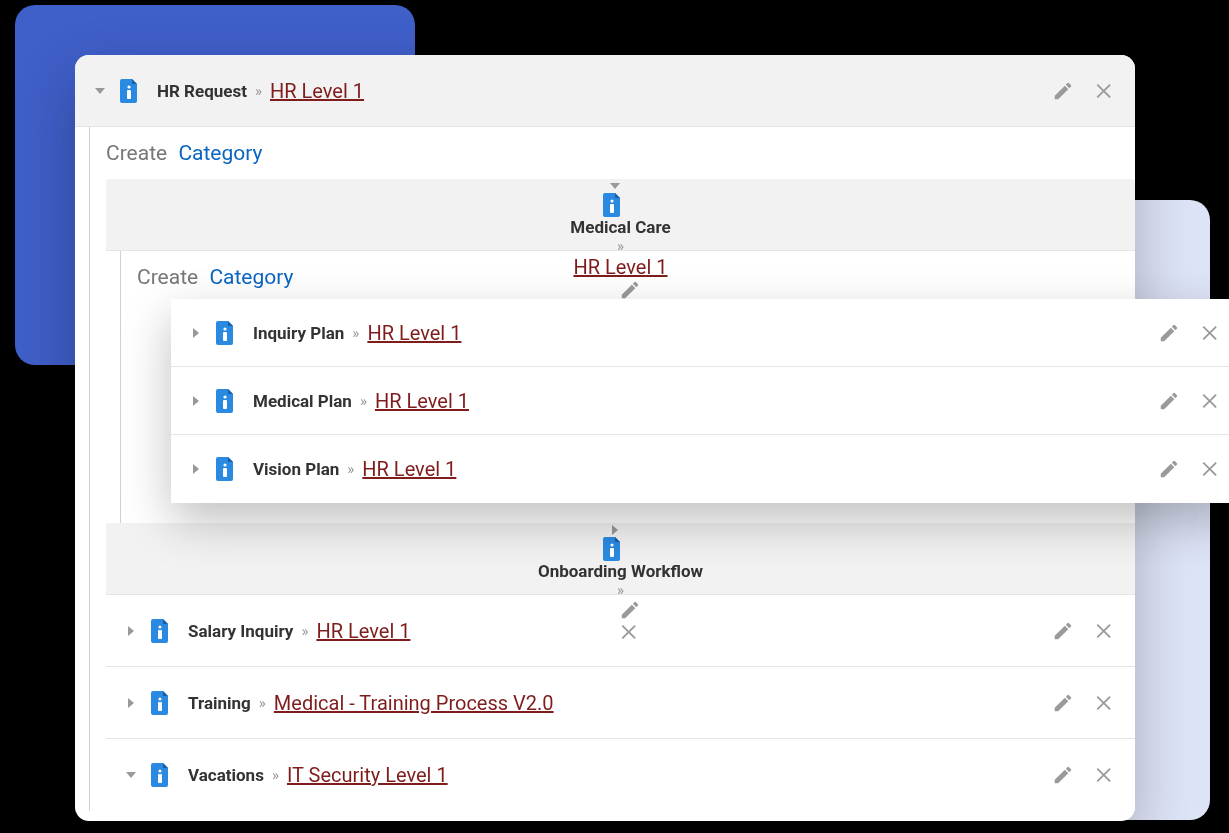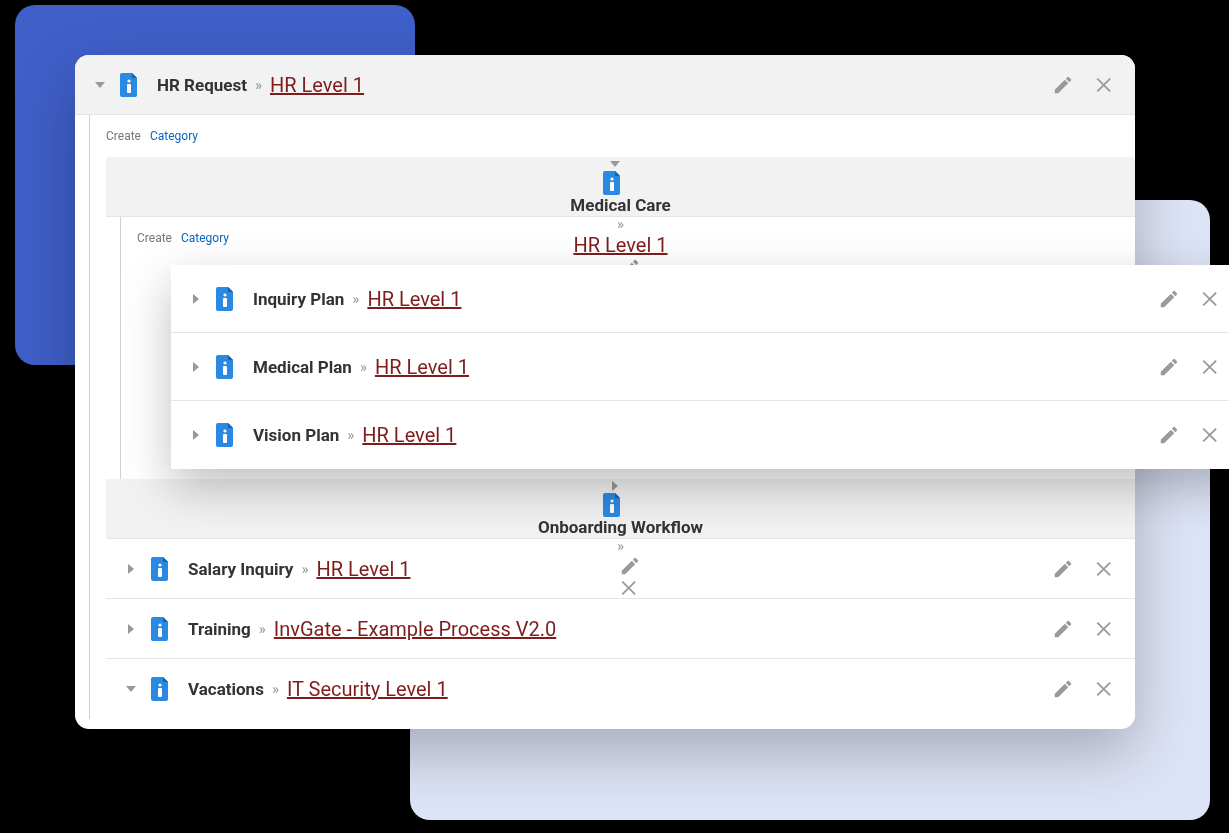--- a/index.html
+++ b/index.html
@@ -27,39 +27,39 @@
     left: 75px;
     width: 1060px;
     background: #fff;
     border-radius: 14px;
     box-shadow: 0 24px 60px rgba(0,0,0,0.25);
     padding-bottom: 10px;
   }
   .row {
     display: flex;
     align-items: center;
-    height: 60px;
+    height: 72px;
     border-bottom: 1px solid #e5e5e5;
     padding: 0 18px;
   }
   .row.header-row {
     background: #f2f2f2;
     border-top-left-radius: 14px;
     border-top-right-radius: 14px;
   }
   .row.grey {
     background: #f2f2f2;
     flex-direction: column;
   }
   .row.white {
     background: #fff;
   }
   .create-row {
     padding: 14px 0 14px 0;
-    font-size: 12px;
+    font-size: 21px;
     color: #666;
   }
   .create-prefix { color: #777; }
   .create-link { color: #0a66c2; margin-left: 6px; cursor: pointer; }
   .chevron {
     width: 14px;
     height: 14px;
     display: inline-flex;
     align-items: center;
     justify-content: center;
@@ -363,21 +363,21 @@
       <span class="doc-icon">
           <svg viewBox="0 0 20 24" width="20" height="24">
             <path fill="#2a8ae2" d="M3 0 h10 l5 5 v17 a2 2 0 0 1 -2 2 h-13 a2 2 0 0 1 -2 -2 v-20 a2 2 0 0 1 2 -2 z"></path>
             <path fill="#1a5fa8" d="M13 0 l5 5 h-5 z"></path>
             <rect x="8" y="11" width="4" height="9" fill="#fff" rx="1"></rect>
             <circle cx="10" cy="8" r="1.6" fill="#fff"></circle>
           </svg>
         </span>
       <span class="row-title">Training</span>
       <span class="row-sep">»</span>
-      <span class="row-sub">InvGate - Example Process V2.0</span>
+      <span class="row-sub">Medical - Training Process V2.0</span>
       <span class="row-spacer"></span>
       <span class="action-icon">
           <svg viewBox="0 0 24 24">
             <path d="M3 17.25V21h3.75l11-11-3.75-3.75-11 11zM20.7 7.04a1 1 0 0 0 0-1.41l-2.34-2.34a1 1 0 0 0-1.41 0l-1.83 1.83 3.75 3.75 1.83-1.83z"></path>
           </svg>
         </span>
       <span class="action-icon">
           <svg viewBox="0 0 24 24">
             <path d="M18.3 5.71 12 12l6.3 6.29-1.41 1.42L10.59 13.4 4.3 19.71 2.88 18.3 9.17 12 2.88 5.71 4.3 4.29l6.29 6.3 6.3-6.3z"></path>
           </svg>

